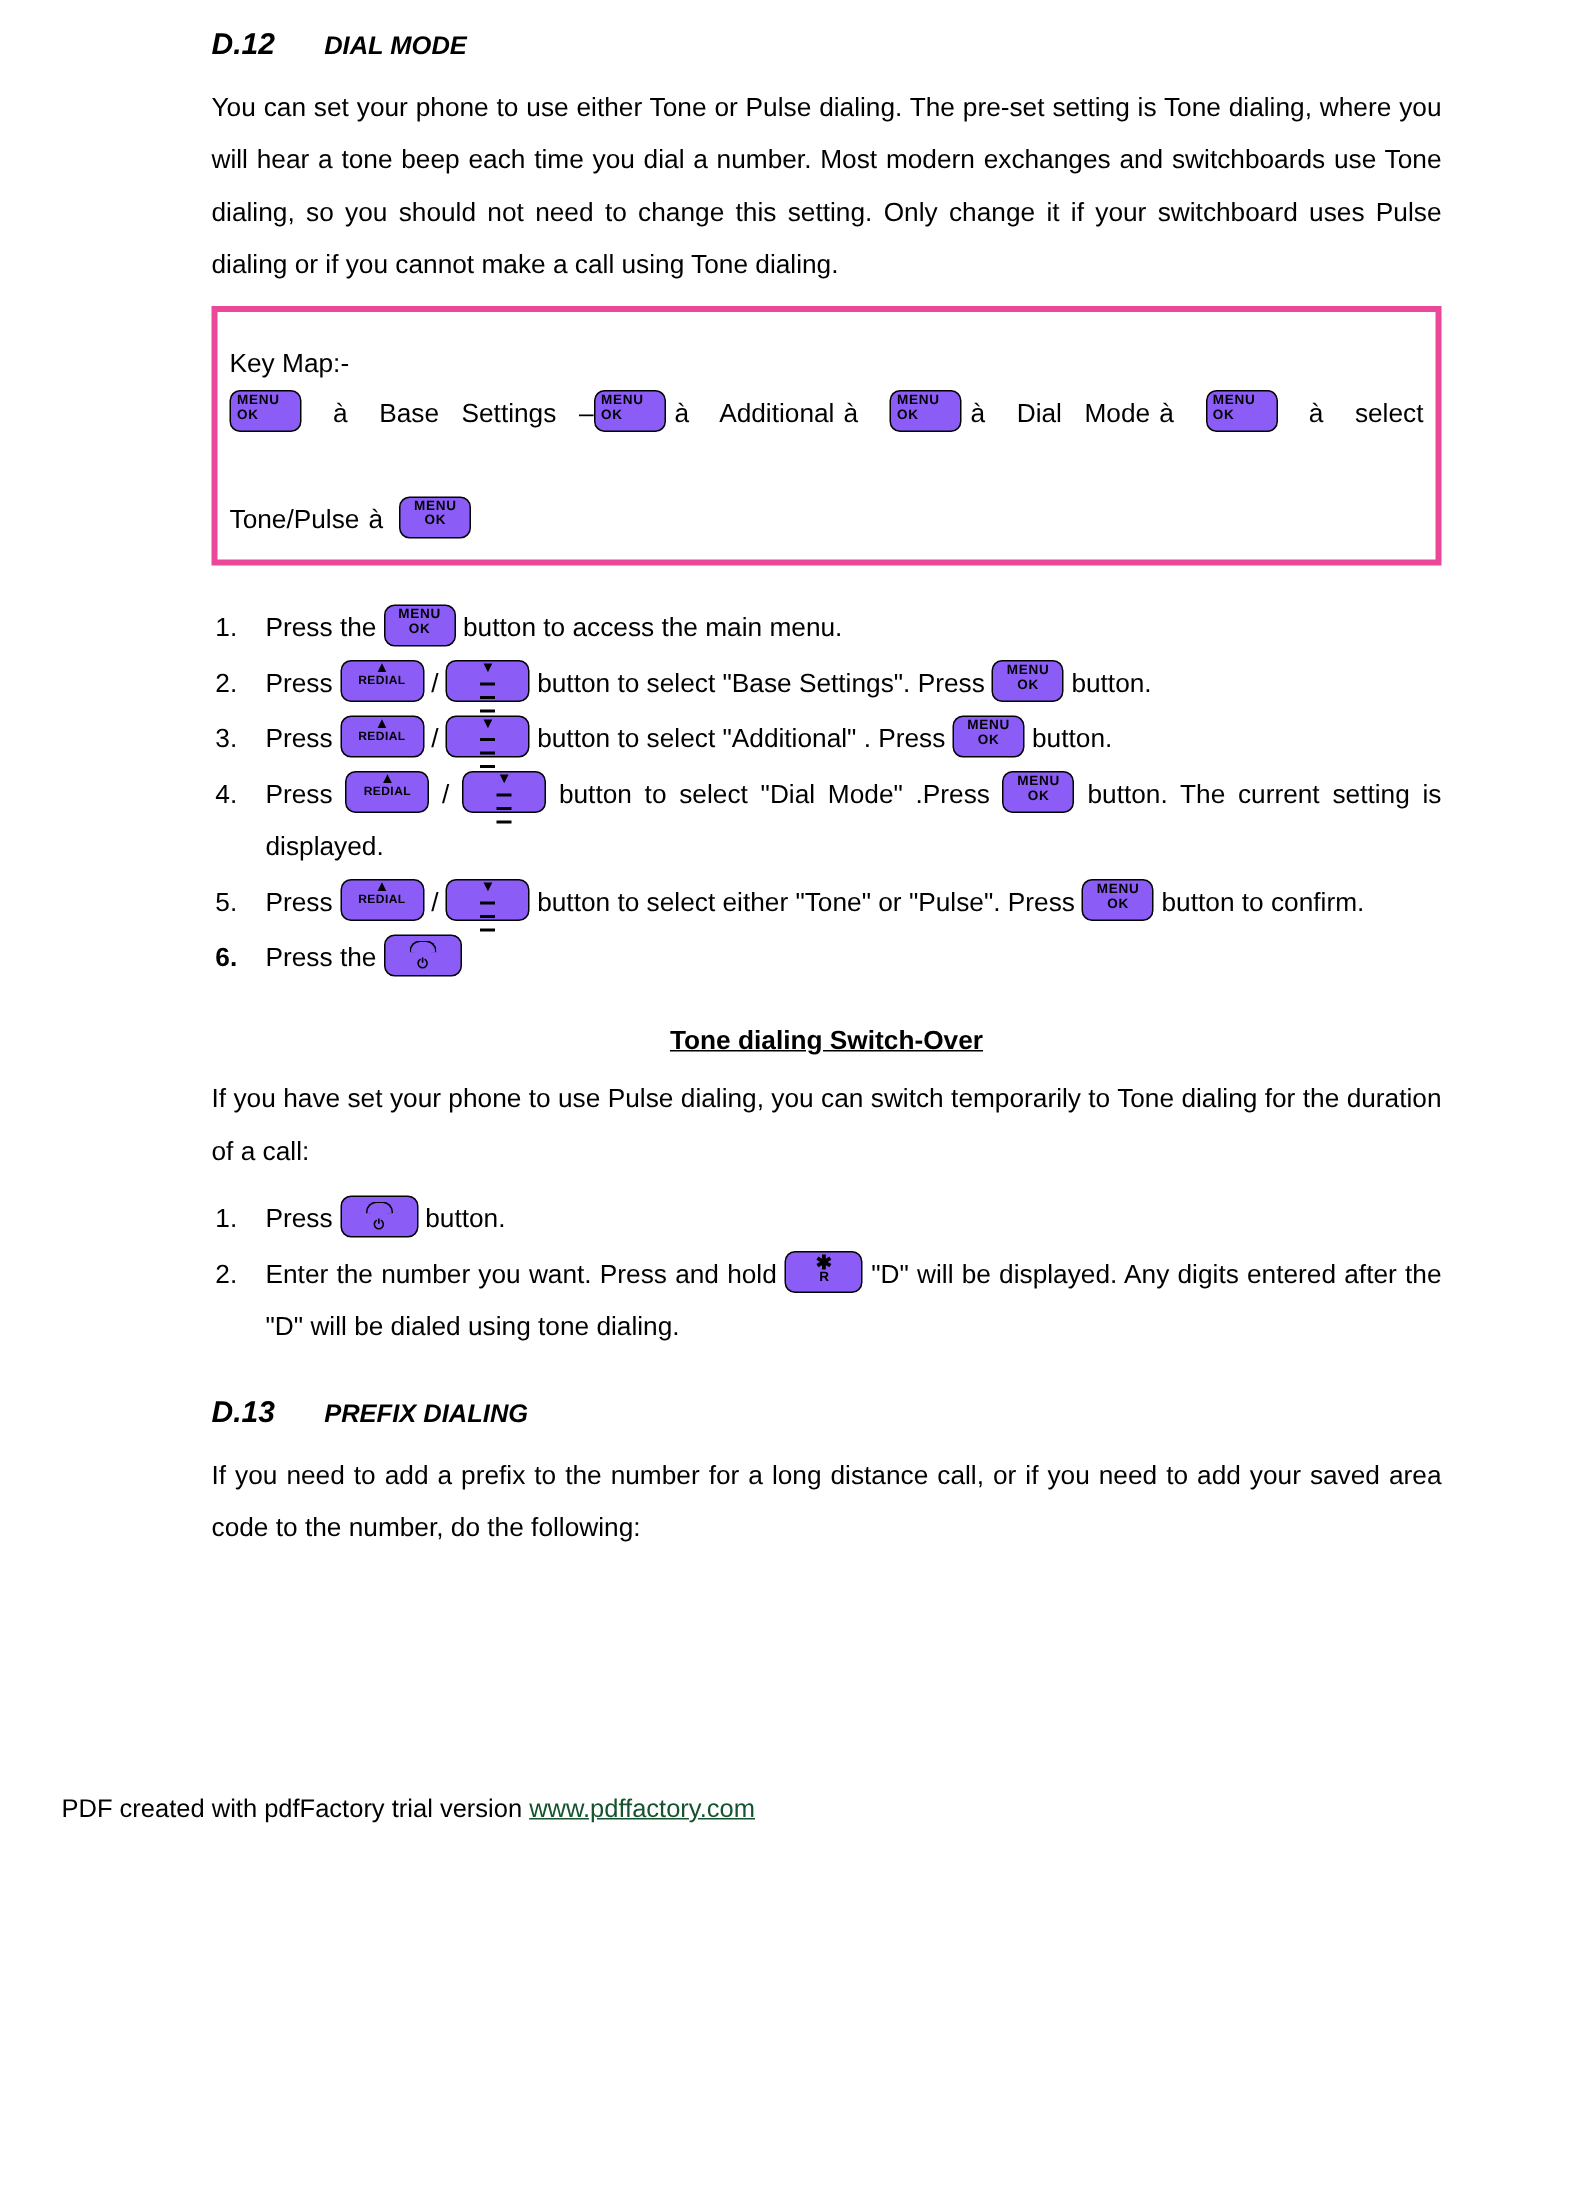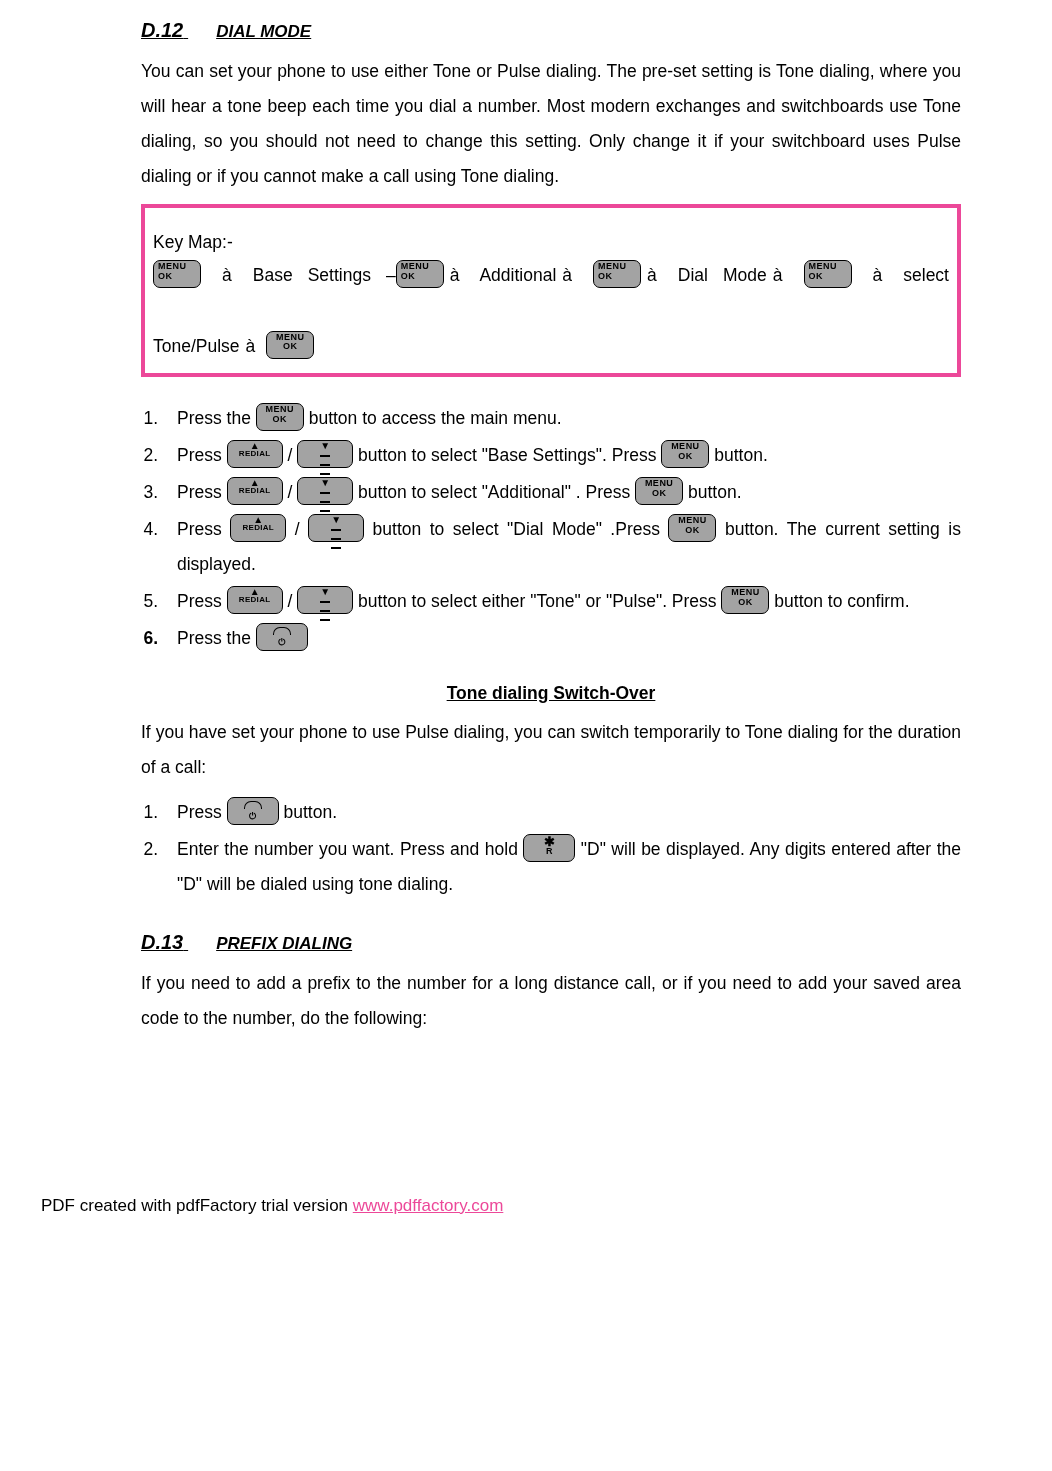--- a/index.html
+++ b/index.html
@@ -8,21 +8,20 @@
     color: #000;
     max-width: 820px;
     margin: 0 auto;
     padding: 10px 60px 40px 110px;
     line-height: 2;
   }
   .heading {
     font-style: italic;
     font-weight: bold;
     margin: 0 0 4px 0;
-    text-decoration: underline;
   }
   .h-num {
     font-size: 20px;
   }
   .h-title {
     font-size: 17px;
     margin-left: 28px;
   }
   .para {
     text-align: justify;
@@ -43,21 +42,21 @@
     vertical-align: middle;
     border: 1.5px solid #000;
     border-radius: 7px;
     min-width: 38px;
     height: 24px;
     padding: 1px 4px;
     font-size: 9px;
     font-weight: bold;
     text-align: center;
     line-height: 1.1;
-    background: #a3a3a3;
+    background: #8b5cf6;
     font-style: normal;
     position: relative;
     top: -2px;
   }
   .kbtn.menuok { line-height:1.05; }
   .kbtn .l1 { display:block; font-size:9px; letter-spacing:0.5px;}
   .kbtn .l2 { display:block; font-size:9px; letter-spacing:0.5px;}
   .kbtn.redial { min-width:46px;}
   .kbtn.redial .arr { font-size:10px; line-height:0.8; display:block; }
   .kbtn.redial .txt { font-size:8px; letter-spacing:0.3px; display:block; line-height:1;}
@@ -88,21 +87,21 @@
     margin: 10px 0 4px 0;
     text-align: center;
   }
   .footer {
     position: relative;
     margin-top: 160px;
     margin-left: -100px;
     font-size: 17px;
     line-height:1.2;
   }
-  .footer a { color: #ec4899; }
+  .footer a { color: #14532d; }
   .li6 strong { font-weight:bold;}
 </style>
 </head>
 <body>
 
 <div class="heading">
   <span class="h-num">D.12</span>
   <span class="h-title">DIAL MODE</span>
 </div>
 

